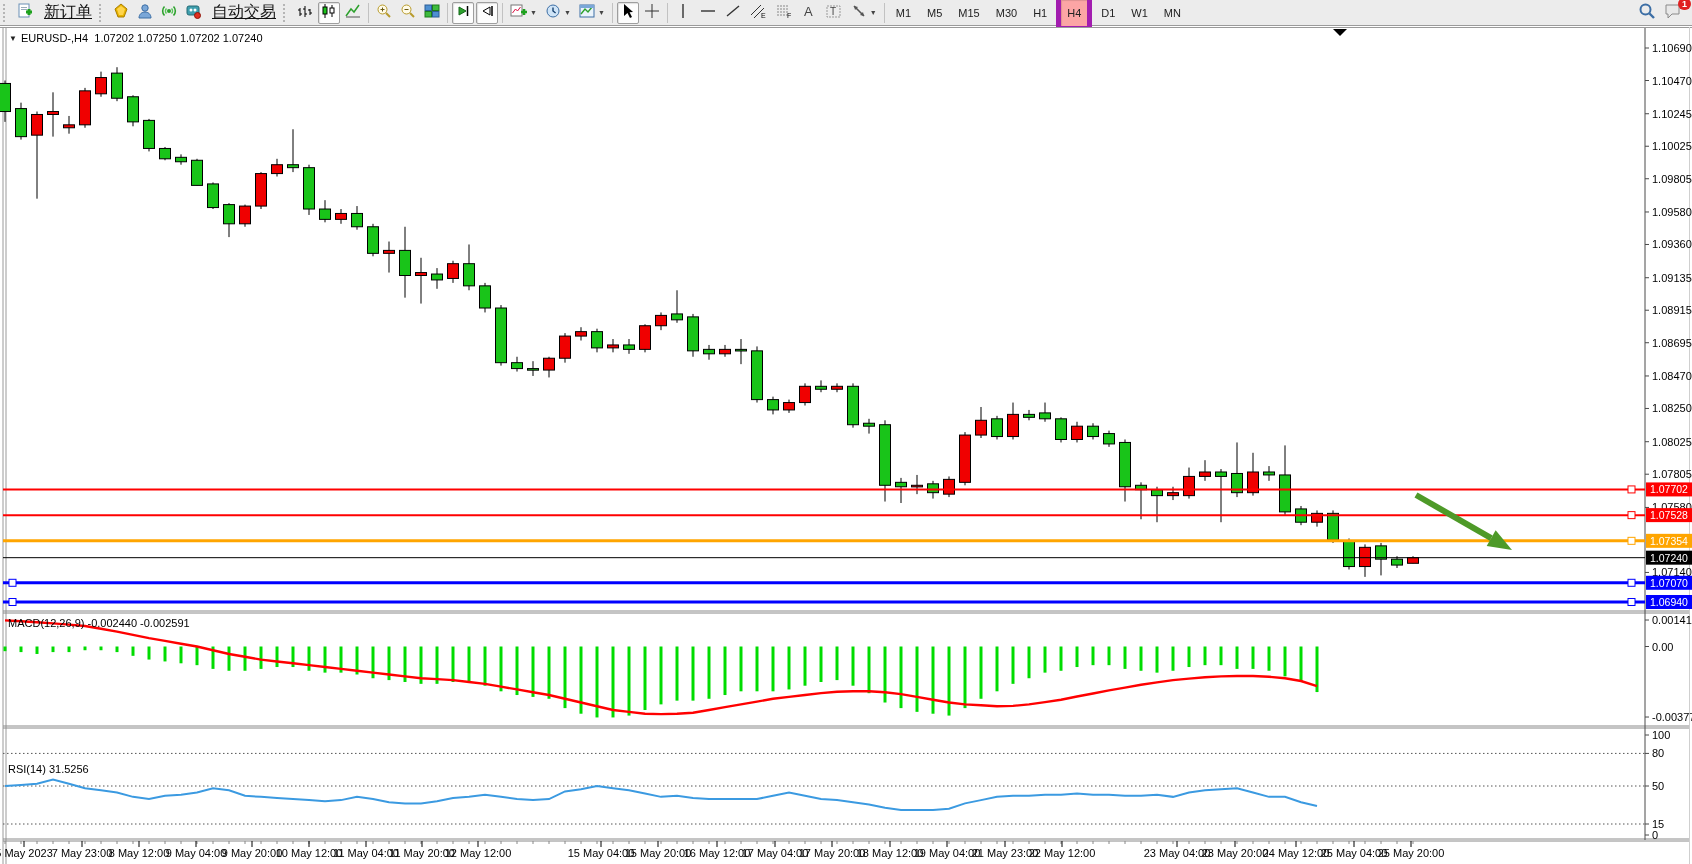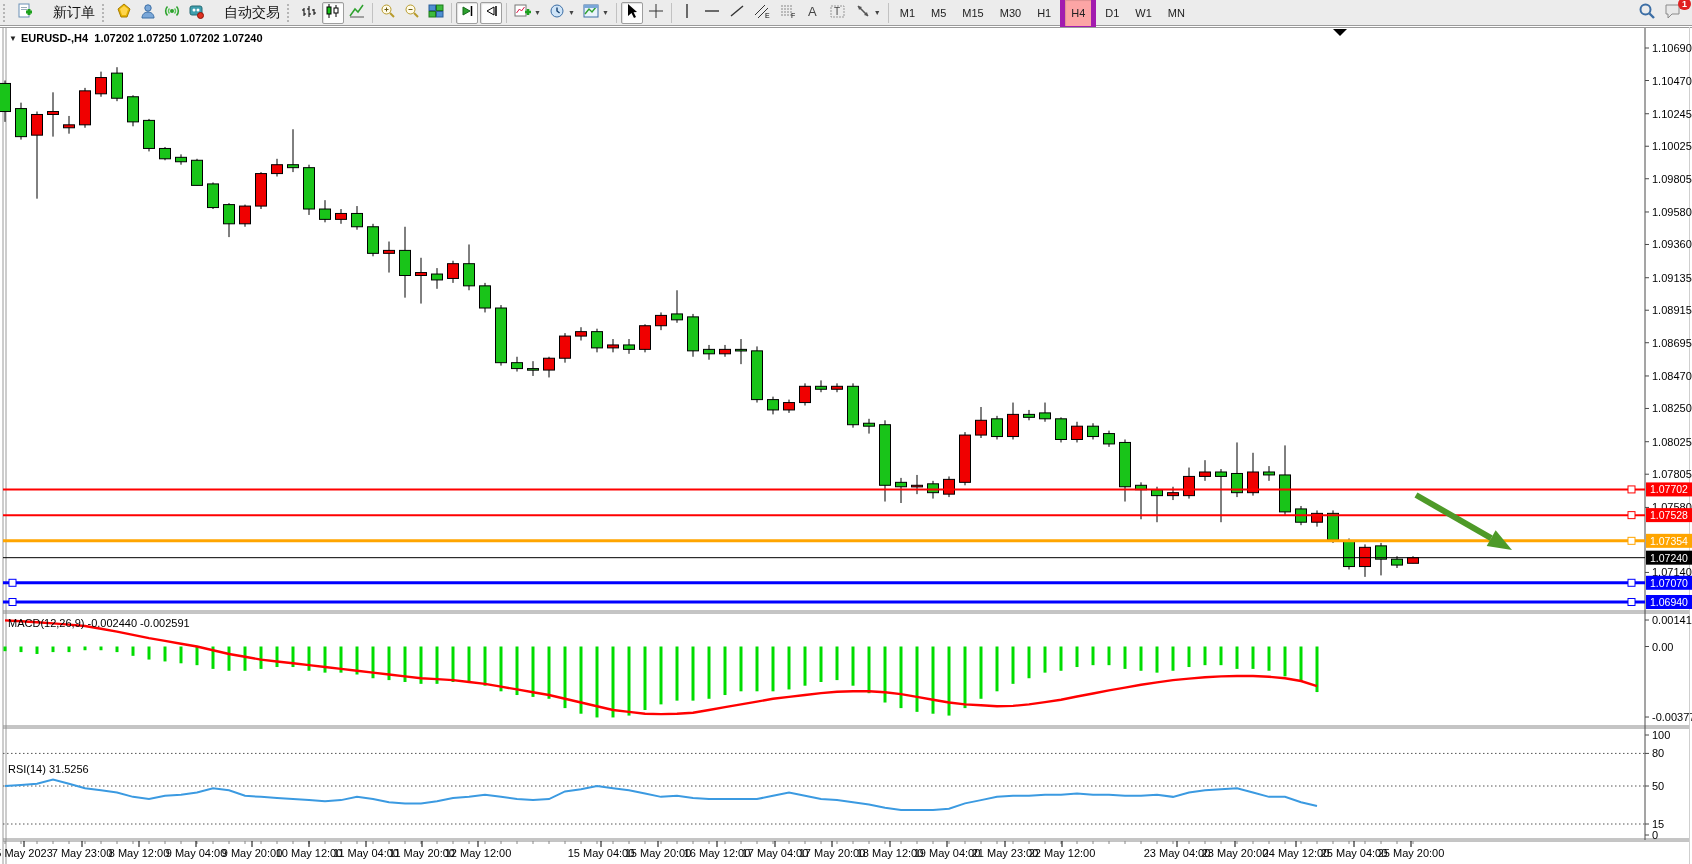--- a/index.html
+++ b/index.html
@@ -6,33 +6,33 @@
   body{width:1692px;height:864px;position:relative;overflow:hidden;
        font-family:"Liberation Sans","DejaVu Sans",sans-serif;-webkit-font-smoothing:antialiased;}
   
   #toolbar{position:absolute;left:0;top:0;width:1692px;height:26px;background:#ececec;
            border-bottom:1px solid #9a9a9a;display:flex;align-items:center;box-sizing:border-box;}
   .tb-grip{width:5px;height:18px;margin:0 3px;border-left:2px dotted #b5b5b5;}
   .tb-sep{width:1px;height:20px;background:#c2c2c2;margin:0 3px;}
   .tb-btn{height:22px;min-width:22px;display:flex;align-items:center;justify-content:center;
           padding:0 2px;margin:0 1px;border:1px solid transparent;border-radius:2px;box-sizing:border-box;}
   .tb-btn.active{background:#fdfdfd;border:1px solid #9e9e9e;box-shadow:inset 1px 1px 1px rgba(0,0,0,.12);}
-  .tb-btn .lbl{font-size:14px;color:#111;margin-left:20px;white-space:nowrap;}
+  .tb-btn .lbl{font-size:16px;color:#111;margin-left:11px;white-space:nowrap;text-decoration:underline;}
   .tb-btn .dd{font-size:7px;color:#444;margin-left:3px;}
   .tf-btn{font-size:11px;color:#222;padding:2px 6px;height:22px;display:flex;align-items:center;
           border:1px solid transparent;margin:4px 1px;border-radius:2px;}
   .tf-btn.active{background:#fca5a5;border:5px solid #a21caf;box-shadow:inset 1px 1px 1px rgba(0,0,0,.12);}
   #tb-right{margin-left:auto;display:flex;align-items:center;margin-right:6px;}
   .badge{position:absolute;top:-5px;right:-7px;background:#e02020;color:#fff;border-radius:8px;
          font-size:9px;font-weight:bold;padding:1px 4px;line-height:10px;}
   
   #chart-area{position:absolute;left:0;top:27px;width:1692px;height:837px;background:#fff;}
   #chart-svg{position:absolute;left:0;top:0;}
   .overlay-label{position:absolute;font-size:11px;color:#000;white-space:nowrap;}
-  #chart-title{left:9px;top:5px;font-weight:bold;}
+  #chart-title{left:9px;top:5px;font-weight:normal;}
   #chart-title .tri{font-size:8px;vertical-align:1px;margin-right:4px;color:#222;}
   #macd-label{left:8px;top:590px;}
   #rsi-label{left:8px;top:736px;}
 </style>
 </head>
 <body>
 
 <div id="toolbar">
   <span class="tb-grip"></span>
   <span class="tb-btn">

